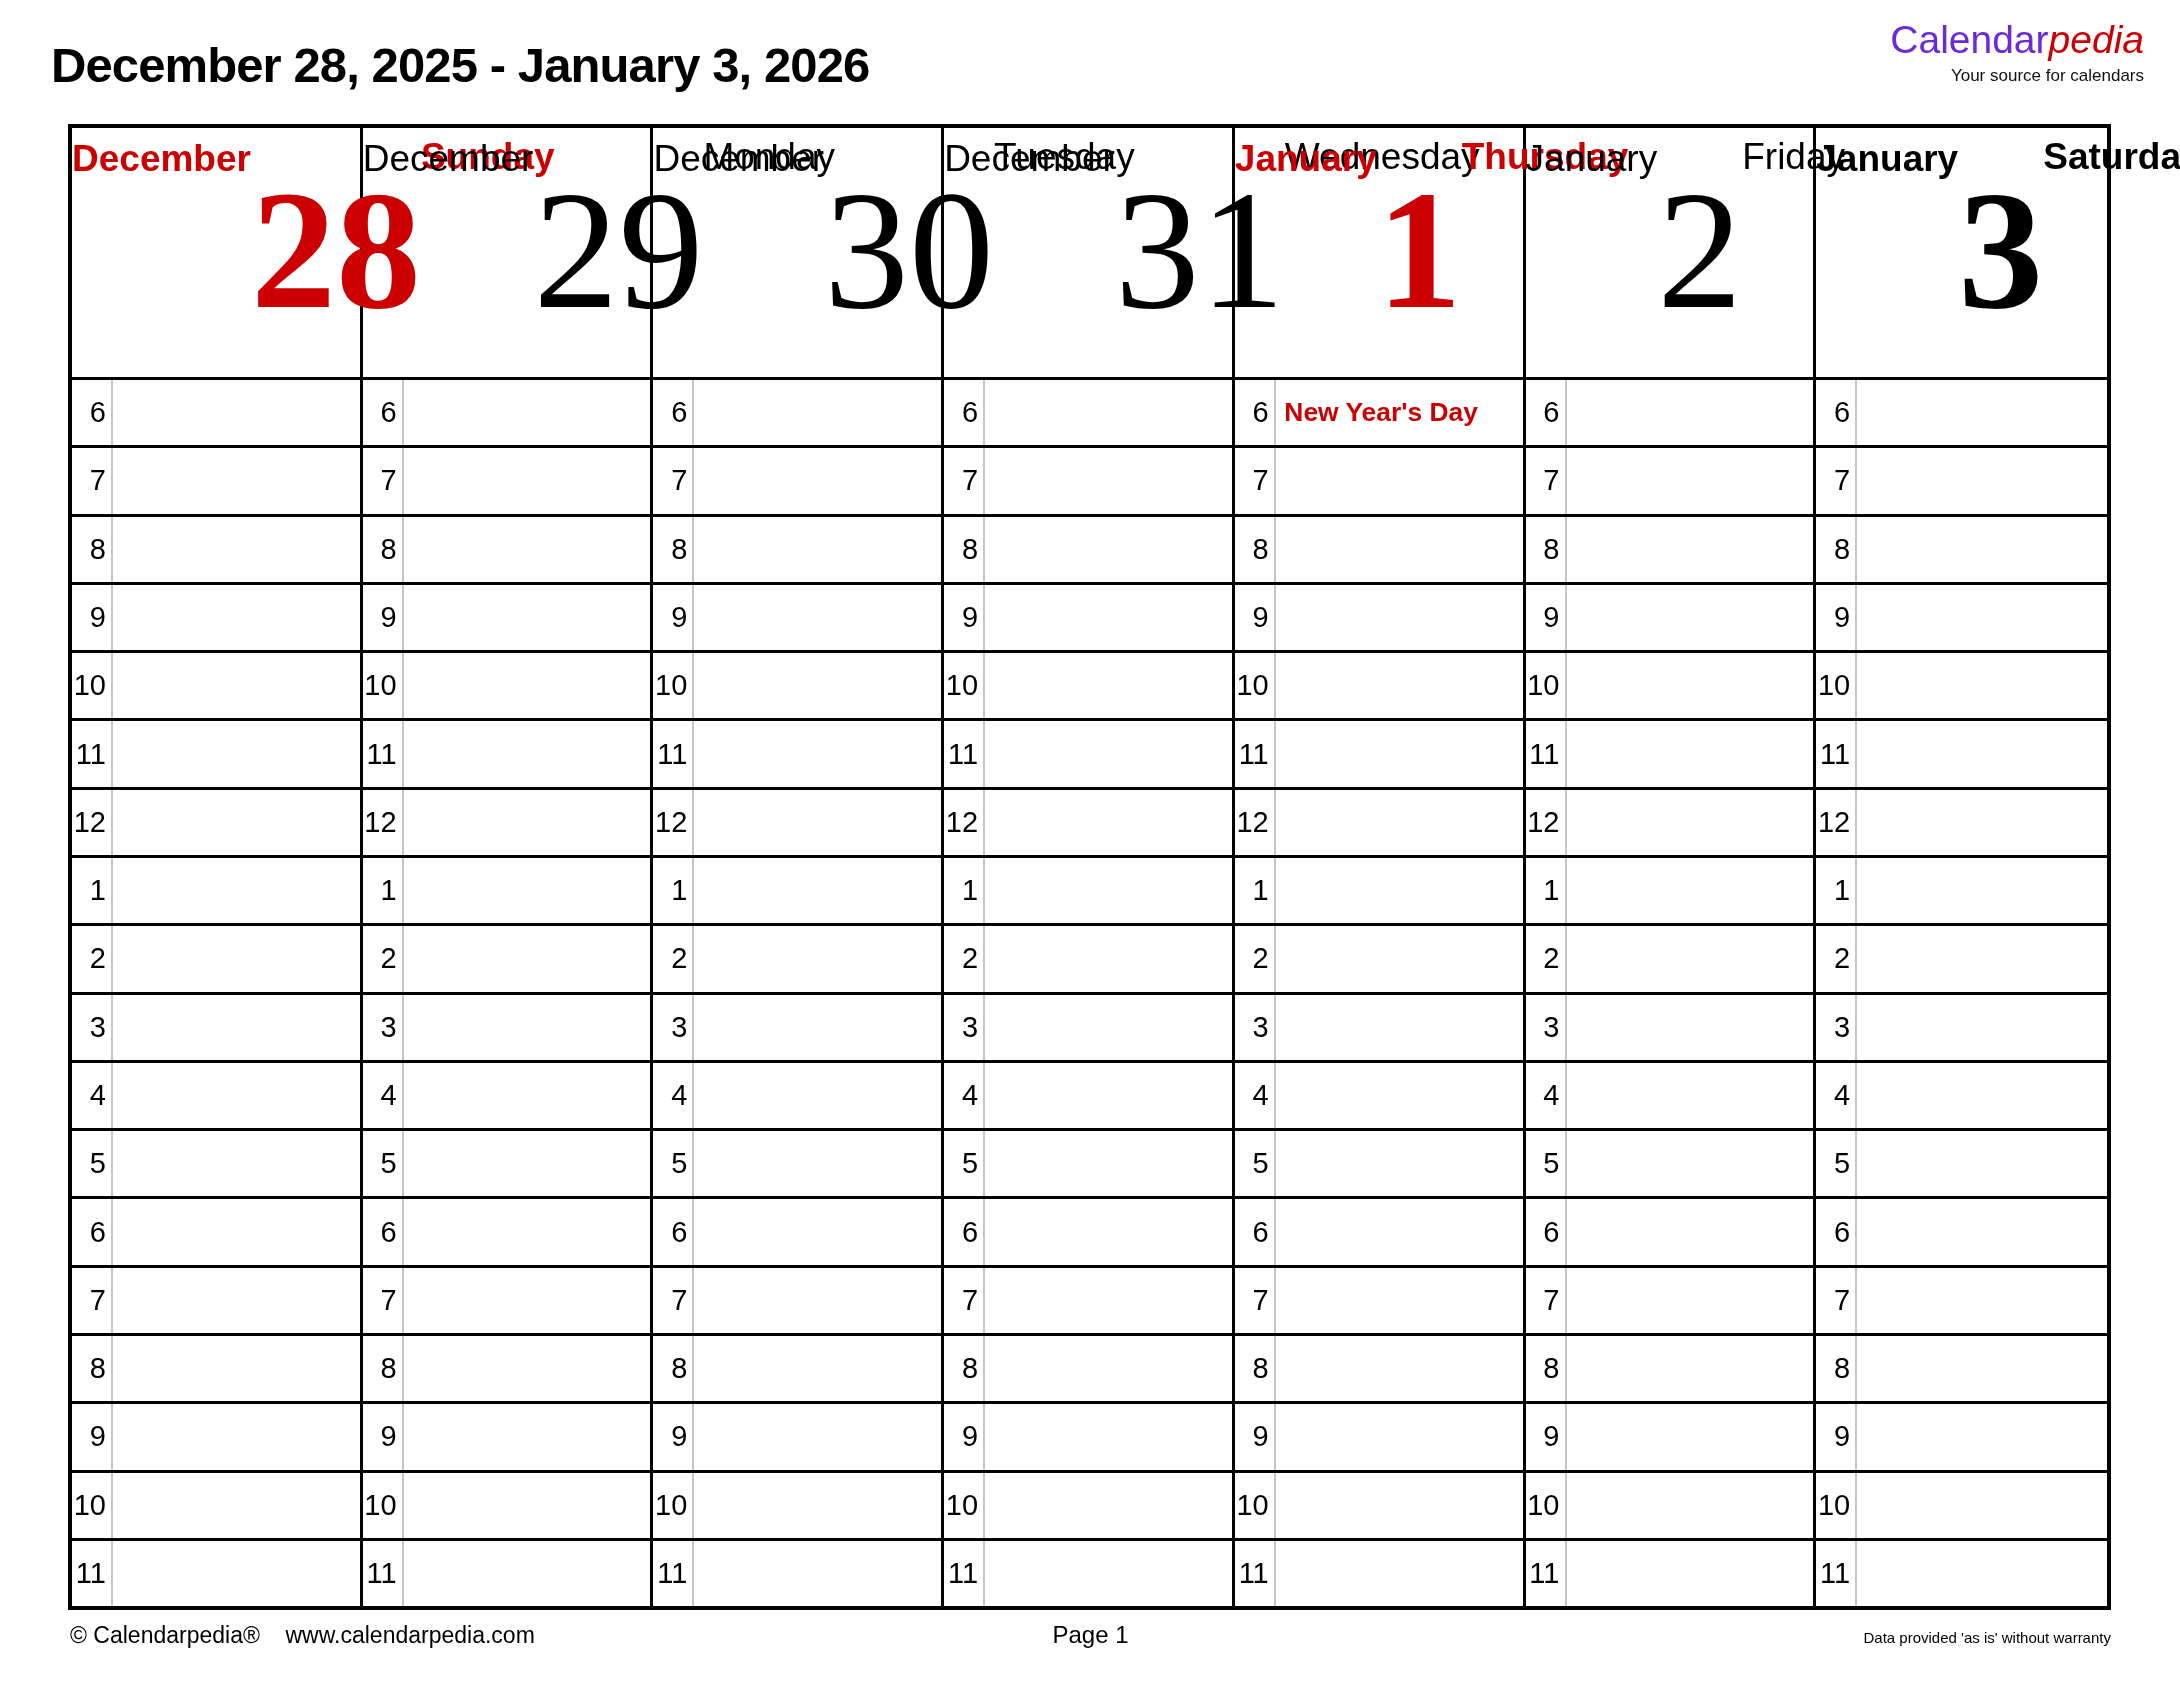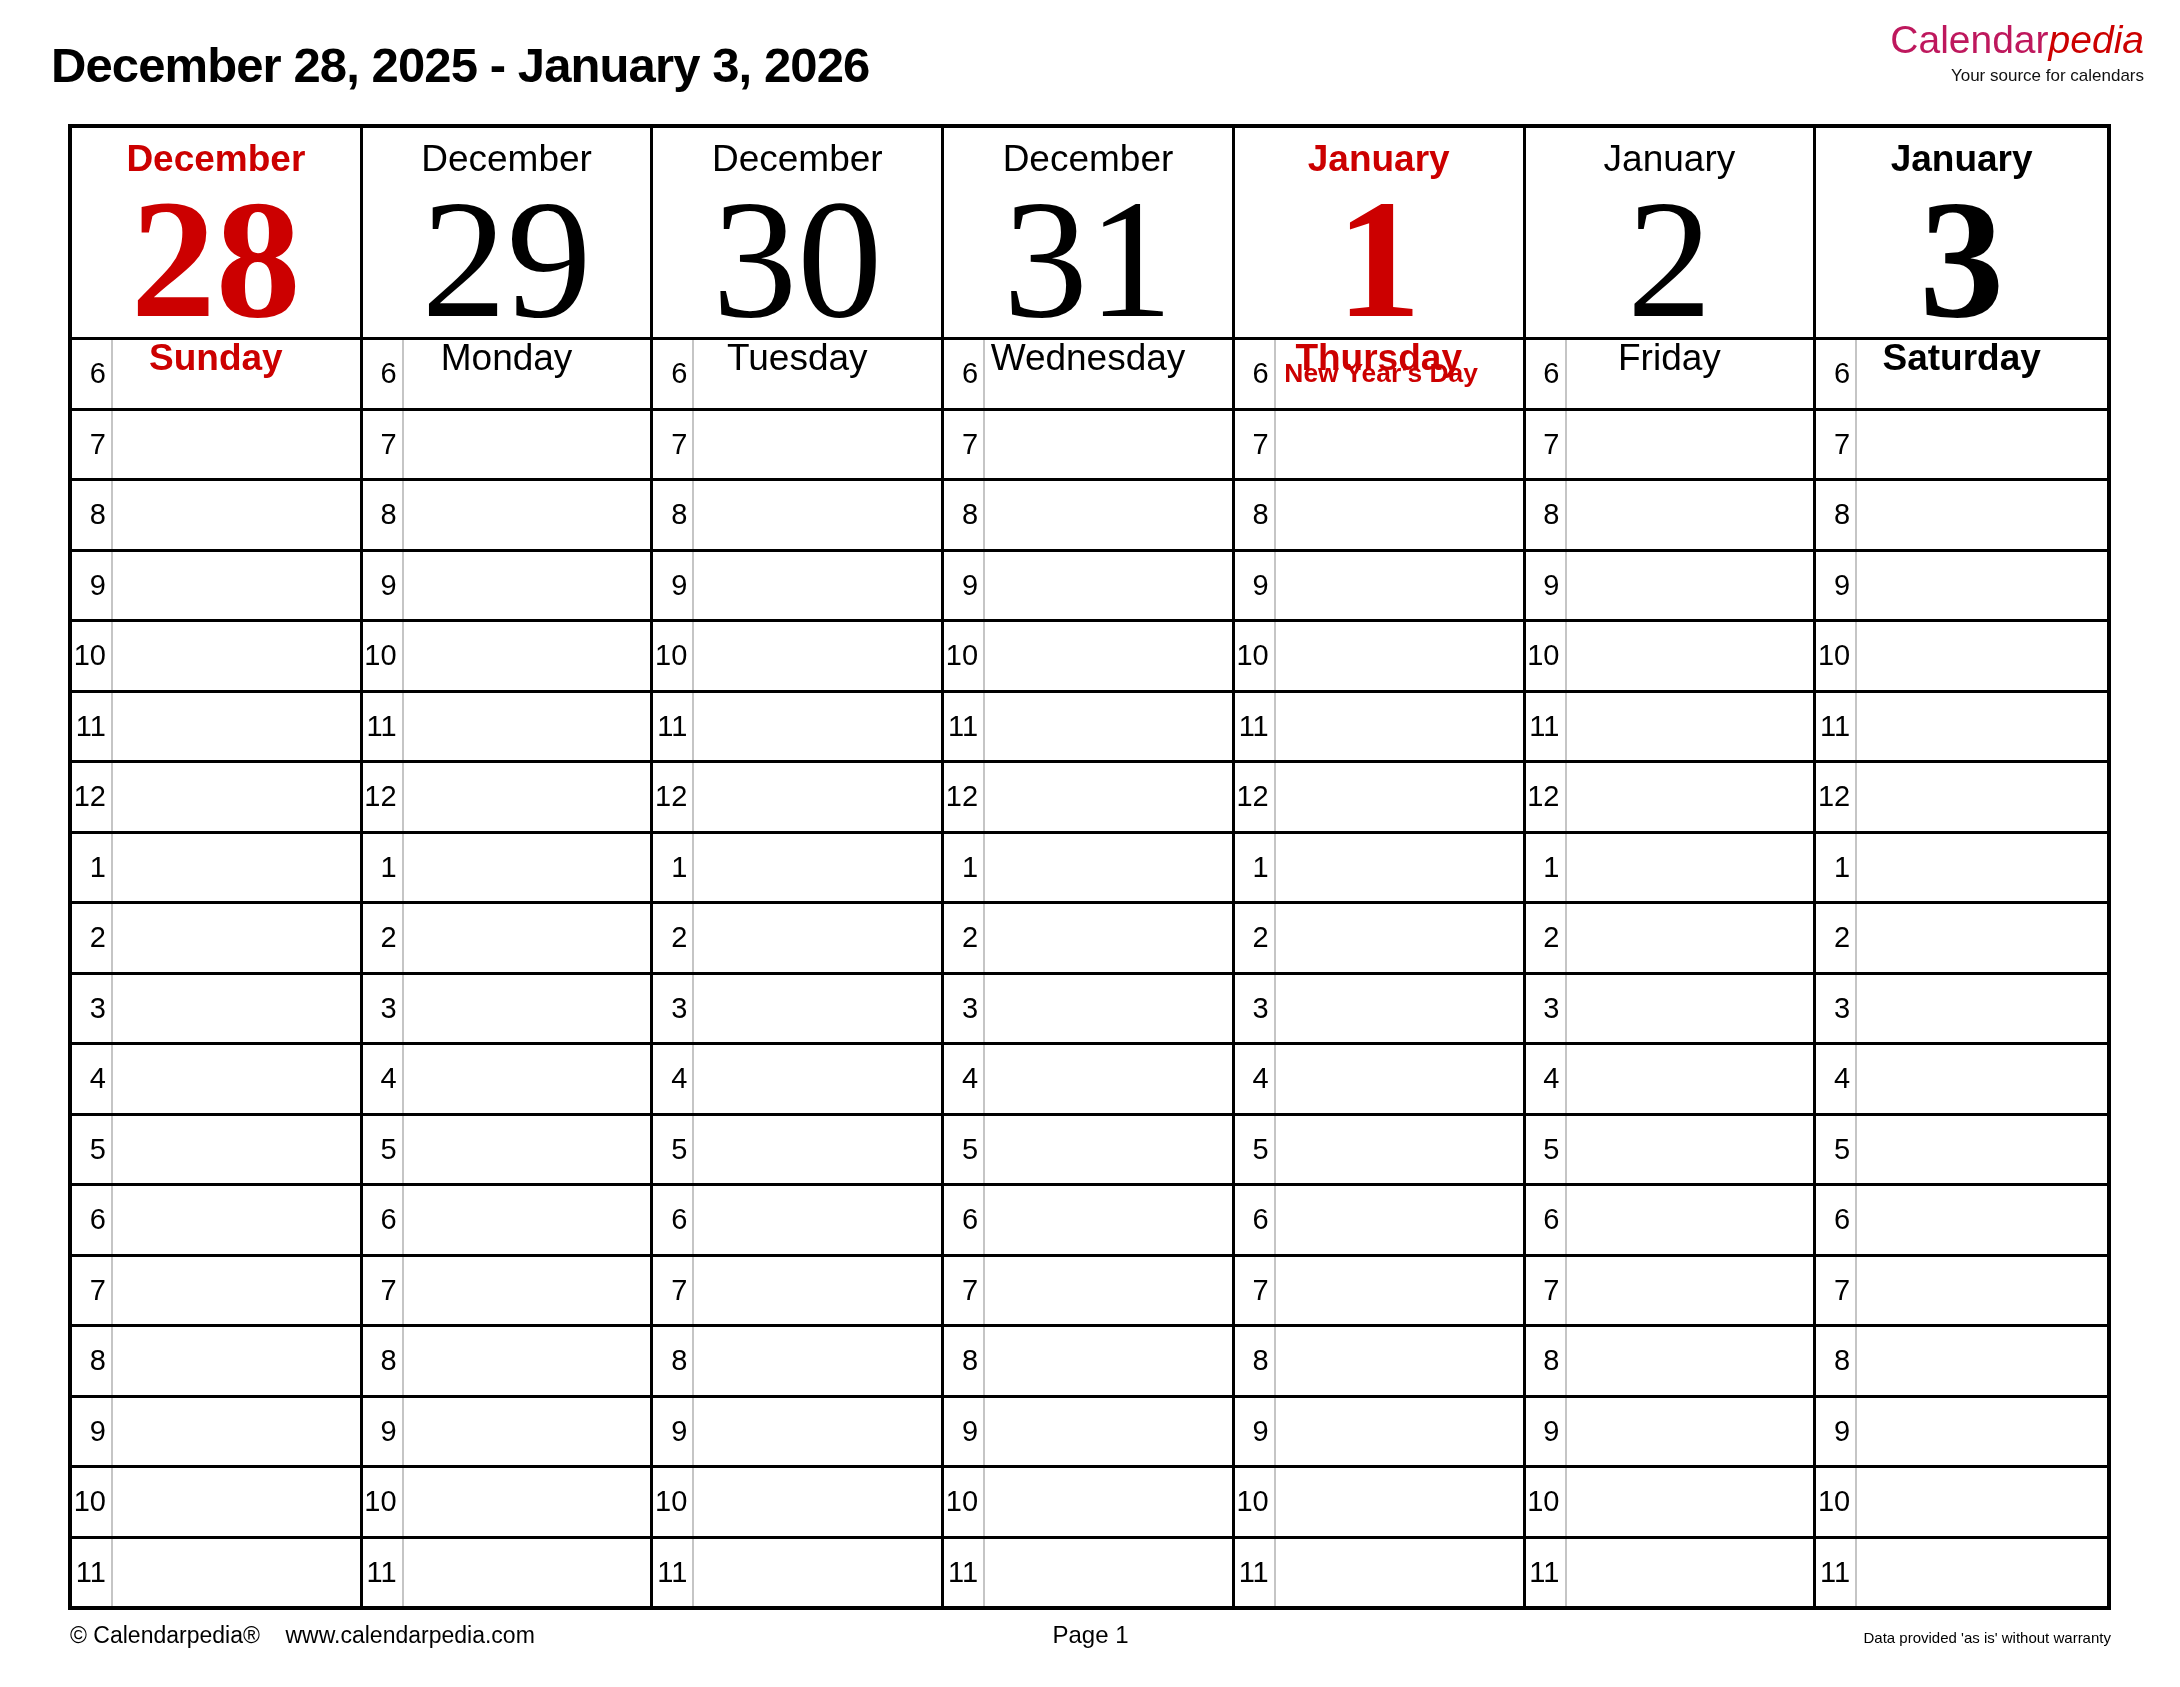--- a/index.html
+++ b/index.html
@@ -8,35 +8,35 @@
     font-family:"Liberation Sans","DejaVu Sans",sans-serif;color:#000;
     overflow:hidden;
     padding-left:36px;
   }
   .page-title{
     position:absolute;left:51px;top:37px;
     font-size:49px;font-weight:bold;letter-spacing:-0.9px;white-space:nowrap;
   }
   .logo-block{position:absolute;top:19px;right:73px;text-align:right;line-height:1;}
   .logo-line{font-size:39px;line-height:41px;white-space:nowrap;}
-  .logo-prefix{color:#be185d;font-weight:400;}
+  .logo-prefix{color:#6d28d9;font-weight:400;}
   .logo-suffix{color:#cc0000;font-weight:normal;font-style:italic;}
   .logo-tagline{font-size:17px;line-height:25.6px;margin-top:2.6px;color:#111;}
 
   .calendar{
     position:absolute;left:68px;top:124px;width:2043px;height:1486px;
     box-sizing:border-box;border:4.3px solid #000;background:#fff;
     display:grid;grid-template-columns:repeat(7,1fr);
   }
   .day-column{display:flex;flex-direction:column;min-width:0;}
   .day-column:not(:last-child){border-right:3.4px solid #000;}
 
   .day-header{
-    height:212px;box-sizing:border-box;border-bottom:3.4px solid #000;
-    display:flex;flex-direction:column;text-align:center;
+    height:252px;box-sizing:border-box;border-bottom:3.4px solid #000;
+    display:flex;flex-direction:row;text-align:center;
     padding:6.8px 0 10.2px 0;
   }
   .day-month{font-size:37px;line-height:48px;flex:none;}
   .day-num{flex:1;display:flex;align-items:center;justify-content:center;
     font-size:170px;line-height:0.9;font-family:Liberation Serif, serif;}
   .day-name{font-size:37px;line-height:44px;flex:none;}
   .day-header.red{color:#cc0000;font-weight:bold;}
   .day-header.bold{font-weight:bold;}
 
   .slot{flex:1;display:flex;min-height:0;}

